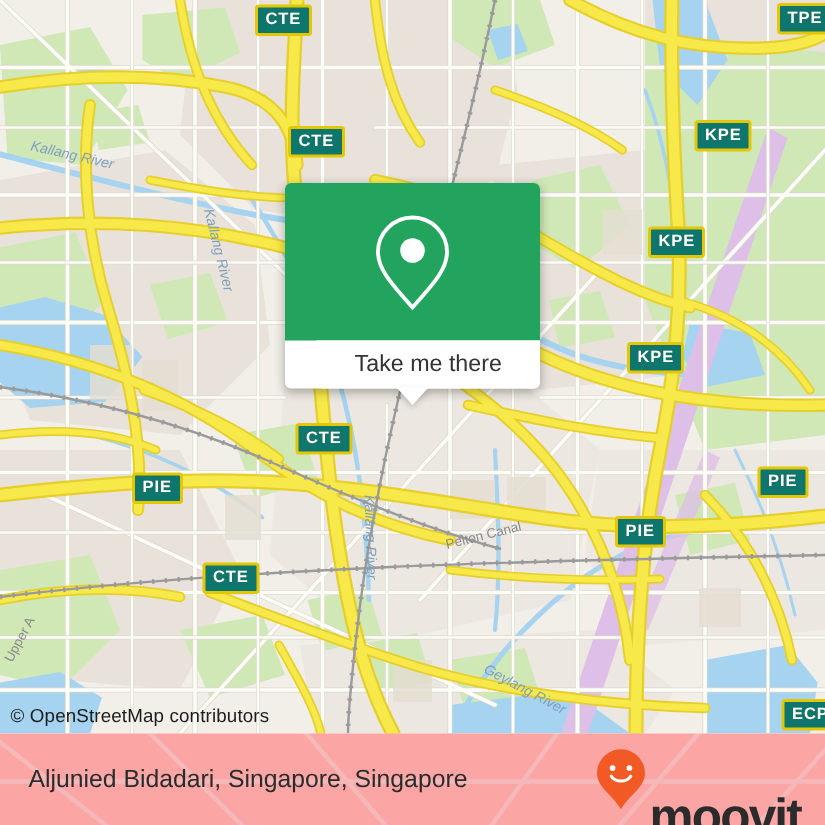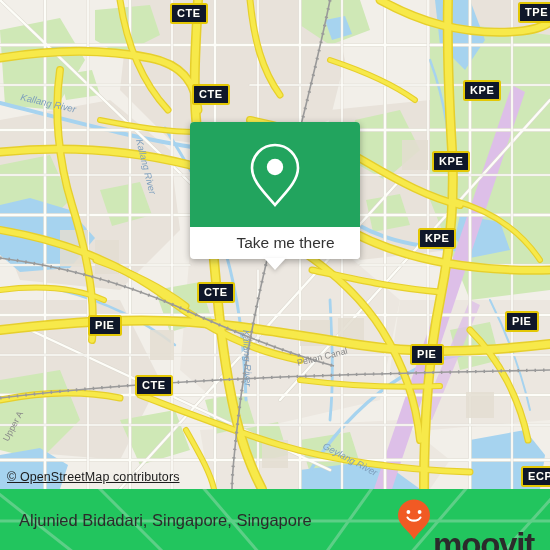--- a/index.html
+++ b/index.html
@@ -26,27 +26,26 @@
   #map svg { display: block; }
 
   
   #attribution {
     position: absolute;
     left: 7px; bottom: 5px;
     font-size: 12.5px;
     color: #1c1c1c;
     letter-spacing: 0.1px;
     white-space: nowrap;
-    text-decoration: underline;
   }
 
   
   .shield {
     position: absolute;
-    background: #0f172a;
+    background: #0f766e;
     border: 2px solid #e3c705;
     border-radius: 2.5px;
     color: #ffffff;
     font-size: 11px;
     font-weight: bold;
     letter-spacing: 0.6px;
     line-height: 1;
     padding: 2.5px 5px 3px 5px;
     text-shadow: 0 0 1px rgba(120,100,0,.35);
     white-space: nowrap;
@@ -91,21 +90,21 @@
     border-right: 11px solid transparent;
     border-top: 12px solid #ffffff;
     filter: drop-shadow(0 2px 2px rgba(0,0,0,.18));
   }
 
   
   #footer {
     position: absolute;
     left: 0; top: 489px;
     width: 550px; height: 61px;
-    background: #22c55e;
+    background: #fca5a5;
     overflow: hidden;
   }
   #footer-watermark {
     position: absolute;
     left: 0; top: -30px;
     width: 550px; height: 130px;
     opacity: .30;
   }
   #footer-title {
     position: absolute;

